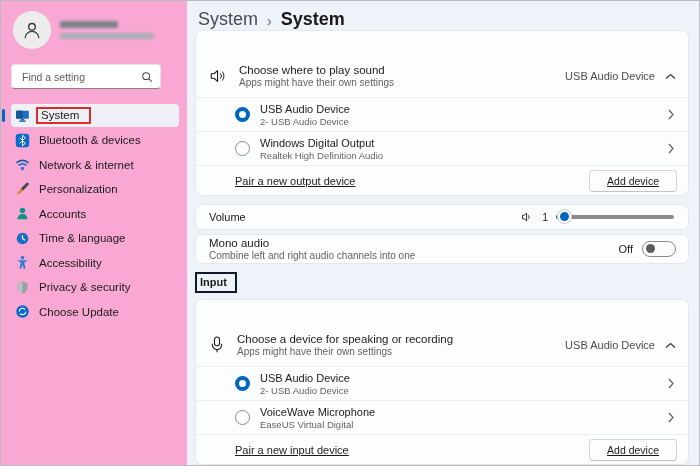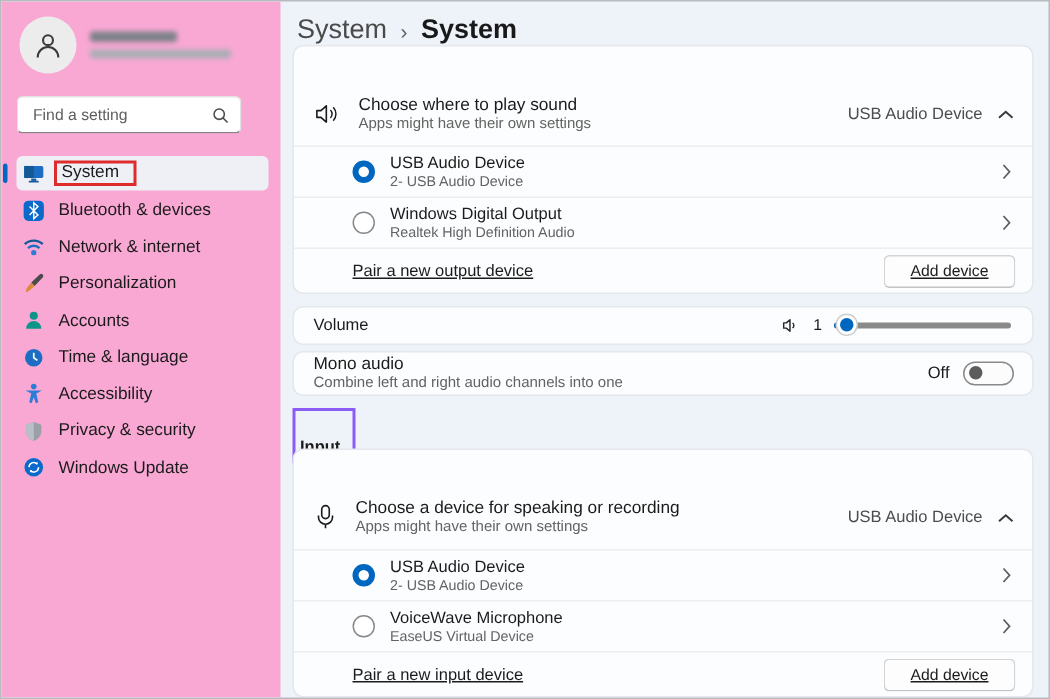--- a/index.html
+++ b/index.html
@@ -37,21 +37,21 @@
   
   .main { flex:1; padding:0 10px 0 8px; display:flex; flex-direction:column; overflow:hidden; }
   .breadcrumb { display:flex; align-items:center; gap:9px; padding:8px 0 0 3px; font-size:18px; height:30px; }
   .bc-parent { color:#4a4a4a; }
   .bc-sep { color:#5f5f5f; font-size:14px; padding-top:2px; }
   .bc-current { color:#191919; font-weight:700; }
 
   .section-label { font-size:11px; font-weight:700; color:#1b1b1b; }
   .output-label { margin:8px 0 5px 3px; }
   .input-label-row { margin:8px 0 6px 0; height:21px; }
-  .annotate-input { display:inline-block; border:2px solid #8b5cf6; padding:18px 8px 3px 3px; }
+  .annotate-input { display:inline-block; border:2px solid #0f172a; padding:2px 8px 3px 3px; }
 
   .card { background:#fcfdfe; border:1px solid #e4e7eb; border-radius:7px; }
   .volume-card { margin-top:8px; height:36px; display:flex; align-items:center; padding:0 14px 0 13px; }
   .mono-card { margin-top:4px; height:42px; display:flex; align-items:center; padding:0 12px 0 13px; }
 
   .row { display:flex; align-items:center; }
   .card-header { height:42px; padding:0 12px 0 13px; gap:12px; cursor:pointer;margin-top:24px; }
   .hdr-text { display:flex; flex-direction:column; justify-content:center; gap:1px; }
   .hdr-title { font-size:11.5px; color:#1b1b1b; }
   .hdr-sub { font-size:10px; color:#636363; }
@@ -184,21 +184,21 @@
         <span>Privacy &amp; security</span>
       </div>
 
       <div class="nav-item">
         <svg class="nav-icon" viewBox="0 0 16 16">
           <circle cx="8" cy="8" r="6.6" fill="#0b69cb"></circle>
           <path d="M4.6 8 a3.4 3.4 0 0 1 5.8-2.4 M11.4 8 a3.4 3.4 0 0 1-5.8 2.4" fill="none" stroke="#ffffff" stroke-width="1.1"></path>
           <path d="M10.8 4.2 L10.6 6.2 L8.8 5.4 Z" fill="#ffffff"></path>
           <path d="M5.2 11.8 L5.4 9.8 L7.2 10.6 Z" fill="#ffffff"></path>
         </svg>
-        <span>Windows Update</span>
+        <span>Choose Update</span>
       </div>
 
     </div>
   </div>
 
   <div class="main">
 
     <div class="breadcrumb">
       <span class="bc-parent">System</span>
       <span class="bc-sep">›</span>
@@ -319,21 +319,21 @@
           <svg width="6" height="11" viewBox="0 0 6 11">
             <path d="M1 1 L5 5.5 L1 10" fill="none" stroke="#5f5f5f" stroke-width="1.2"></path>
           </svg>
         </span>
       </div>
 
       <div class="row device-row">
         <span class="radio off"></span>
         <div class="dev-text">
           <span class="dev-name">VoiceWave Microphone</span>
-          <span class="dev-desc">EaseUS Virtual Device</span>
+          <span class="dev-desc">EaseUS Virtual Digital</span>
         </div>
         <span class="chev-right">
           <svg width="6" height="11" viewBox="0 0 6 11">
             <path d="M1 1 L5 5.5 L1 10" fill="none" stroke="#5f5f5f" stroke-width="1.2"></path>
           </svg>
         </span>
       </div>
 
       <div class="row pair-row">
         <span>Pair a new input device</span>

